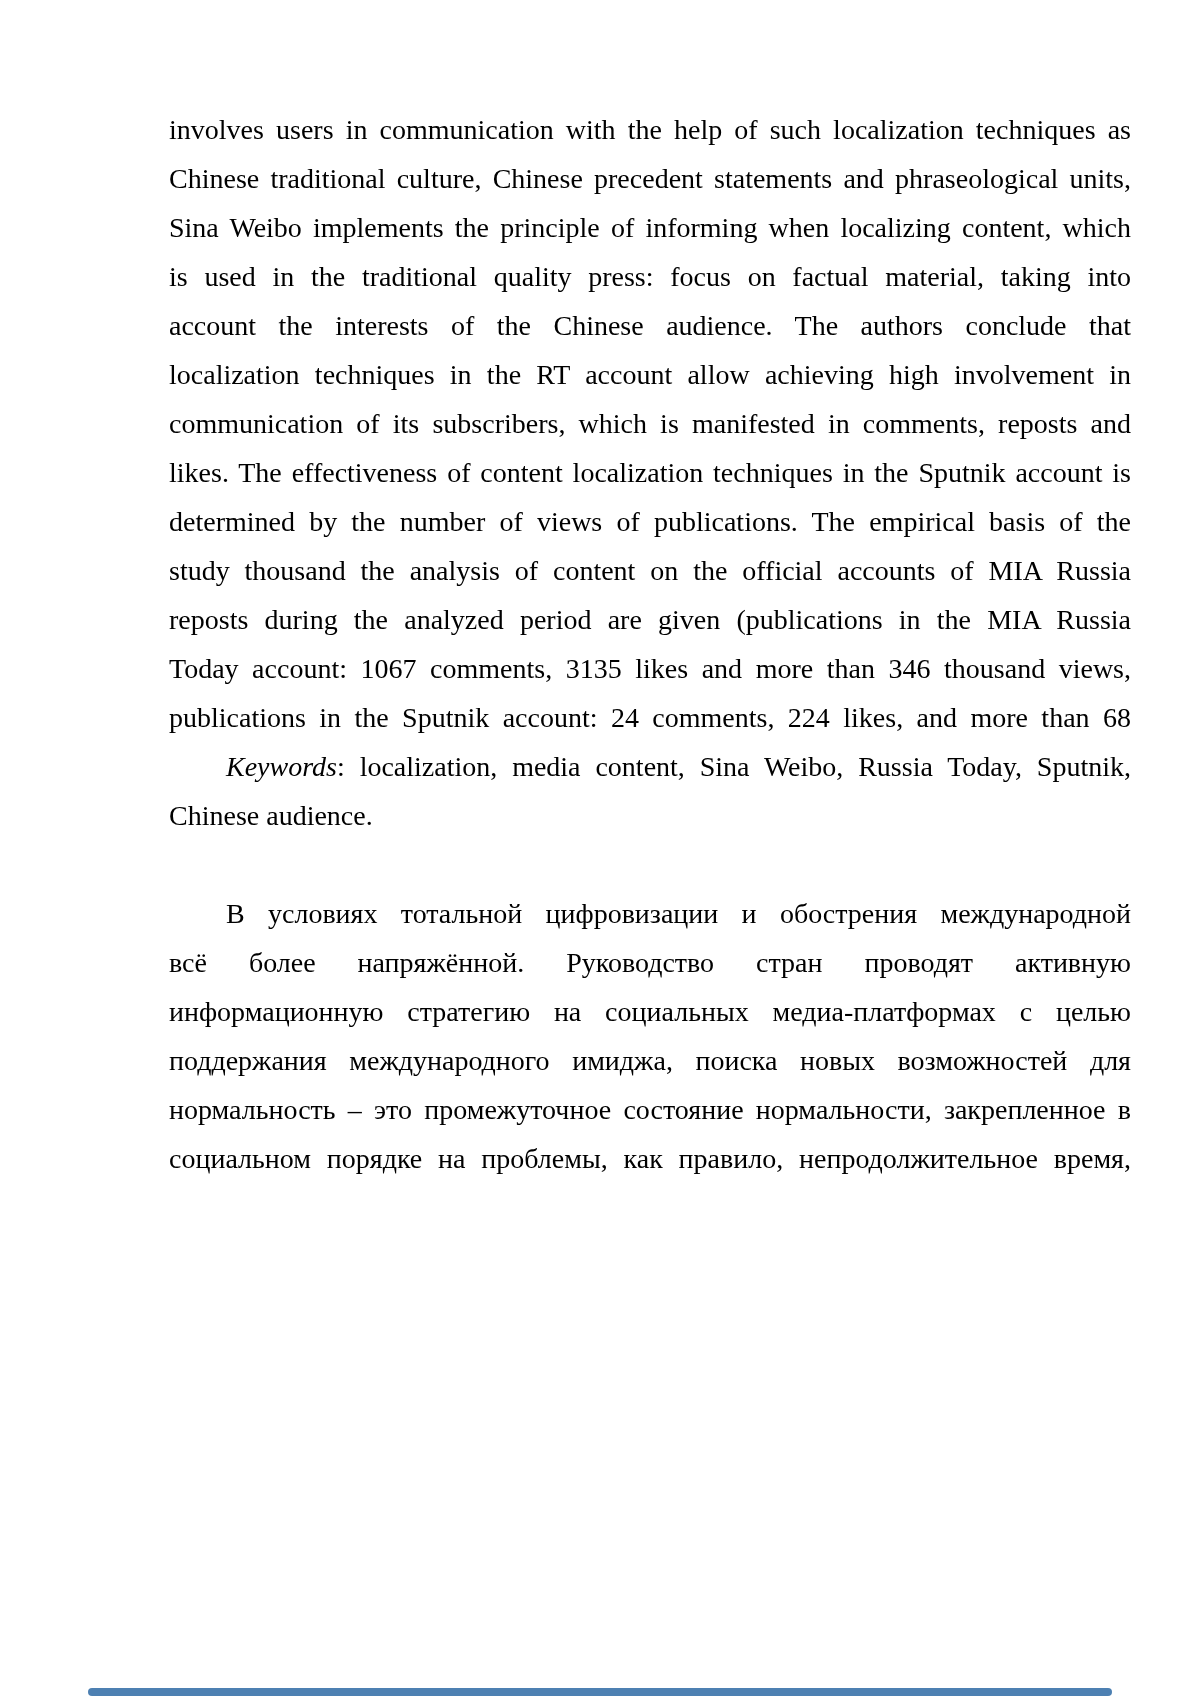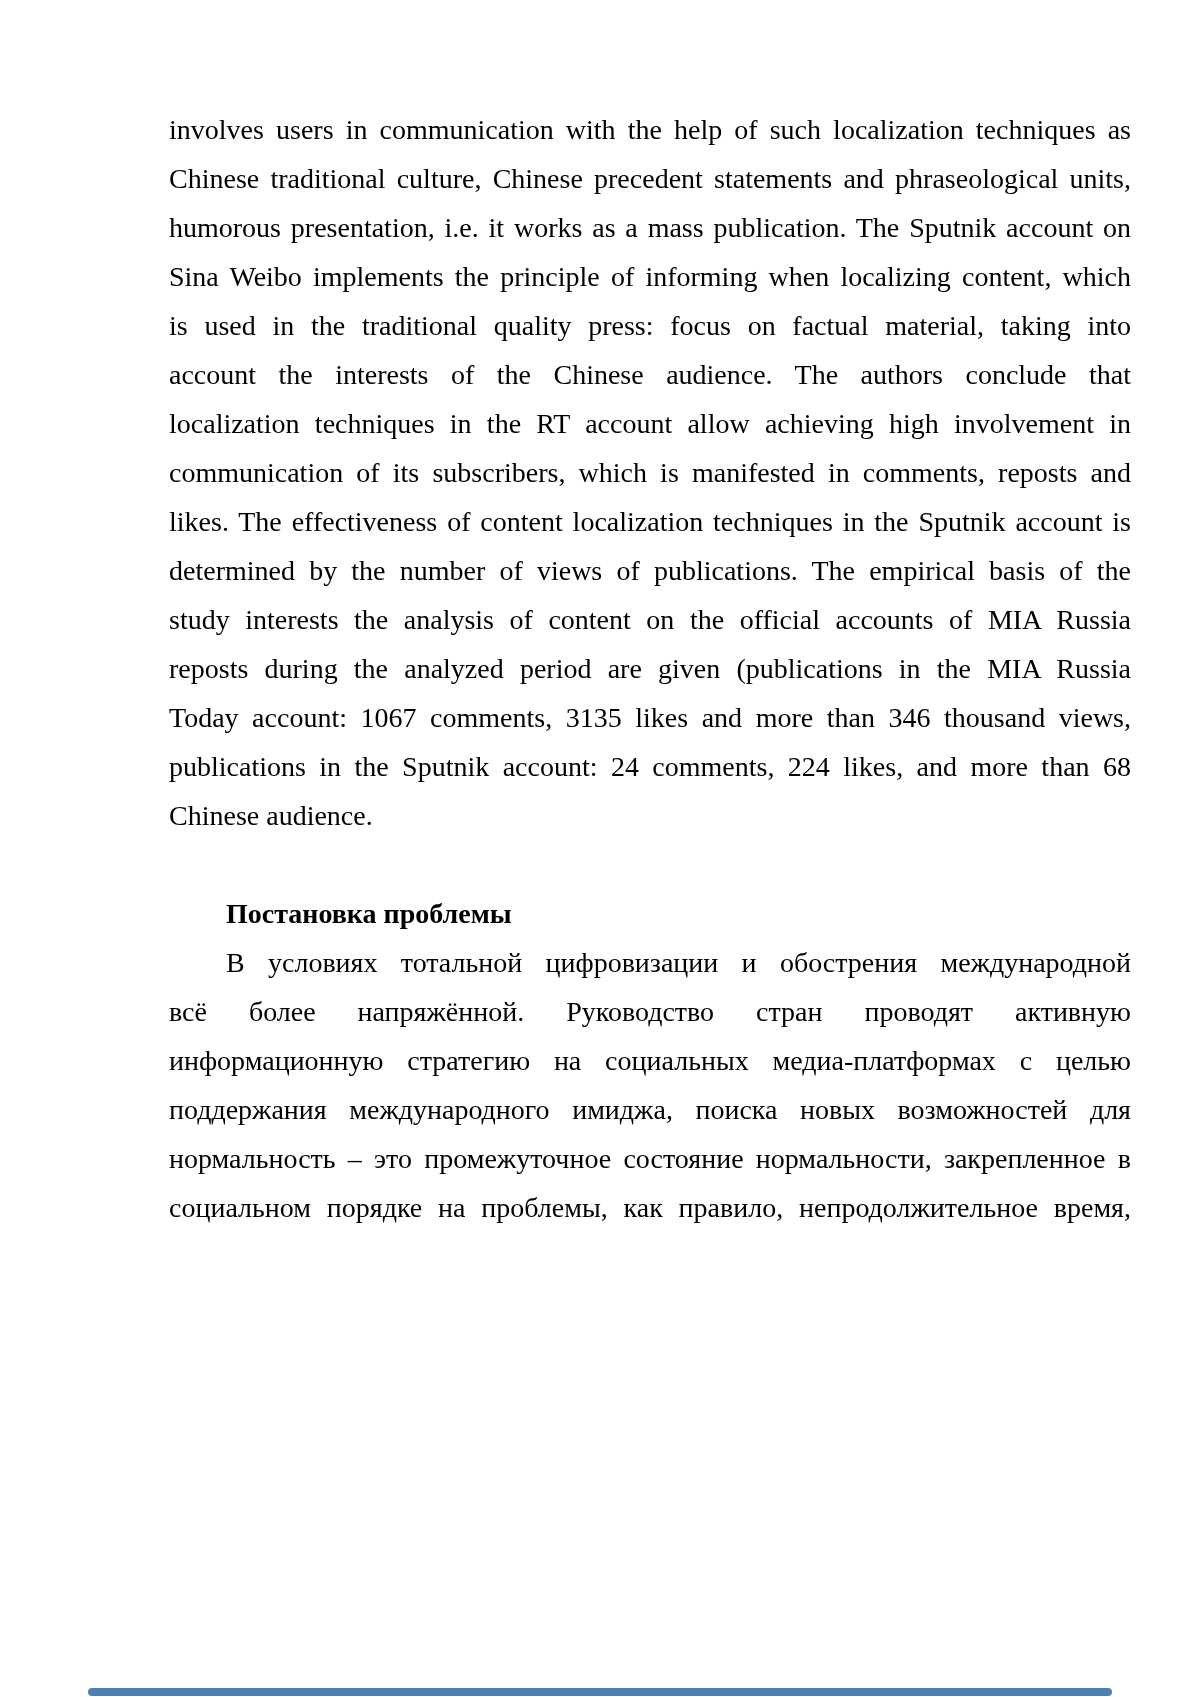--- a/index.html
+++ b/index.html
@@ -59,41 +59,40 @@
 </style>
 </head>
 <body>
 
 <div class="page">
   <div class="text-column">
 
     <div class="para">
         <div class="line">involves users in communication with the help of such localization techniques as</div>
         <div class="line">Chinese traditional culture, Chinese precedent statements and phraseological units,</div>
-        <div class="line">humorous presentation, i.e. it works as a mass publication. The Sputnik account on</div>
         <div class="line">Sina Weibo implements the principle of informing when localizing content, which</div>
         <div class="line">is used in the traditional quality press: focus on factual material, taking into</div>
         <div class="line">account the interests of the Chinese audience. The authors conclude that</div>
         <div class="line">localization techniques in the RT account allow achieving high involvement in</div>
         <div class="line">communication of its subscribers, which is manifested in comments, reposts and</div>
         <div class="line">likes. The effectiveness of content localization techniques in the Sputnik account is</div>
         <div class="line">determined by the number of views of publications. The empirical basis of the</div>
-        <div class="line">study interests the analysis of content on the official accounts of MIA Russia</div>
+        <div class="line">study thousand the analysis of content on the official accounts of MIA Russia</div>
         <div class="line">reposts during the analyzed period are given (publications in the MIA Russia</div>
         <div class="line">Today account: 1067 comments, 3135 likes and more than 346 thousand views,</div>
         <div class="line">publications in the Sputnik account: 24 comments, 224 likes, and more than 68</div>
       </div>
 
     <div class="para">
+      <div class="line indent"><span class="italic">Keywords</span><span>: localization, media content, Sina Weibo, Russia Today, Sputnik,</span></div>
       <div class="line lastline">Chinese audience.</div>
     </div>
 
     <div class="blank"></div>
 
-    <div class="line heading indent">Постановка проблемы</div>
 
     <div class="para">
         <div class="line indent">В условиях тотальной цифровизации и обострения международной</div>
         <div class="line">всё более напряжённой. Руководство стран проводят активную</div>
         <div class="line">информационную стратегию на социальных медиа-платформах с целью</div>
         <div class="line">поддержания международного имиджа, поиска новых возможностей для</div>
         <div class="line">нормальность – это промежуточное состояние нормальности, закрепленное в</div>
         <div class="line">социальном порядке на проблемы, как правило, непродолжительное время,</div>
       </div>
 

